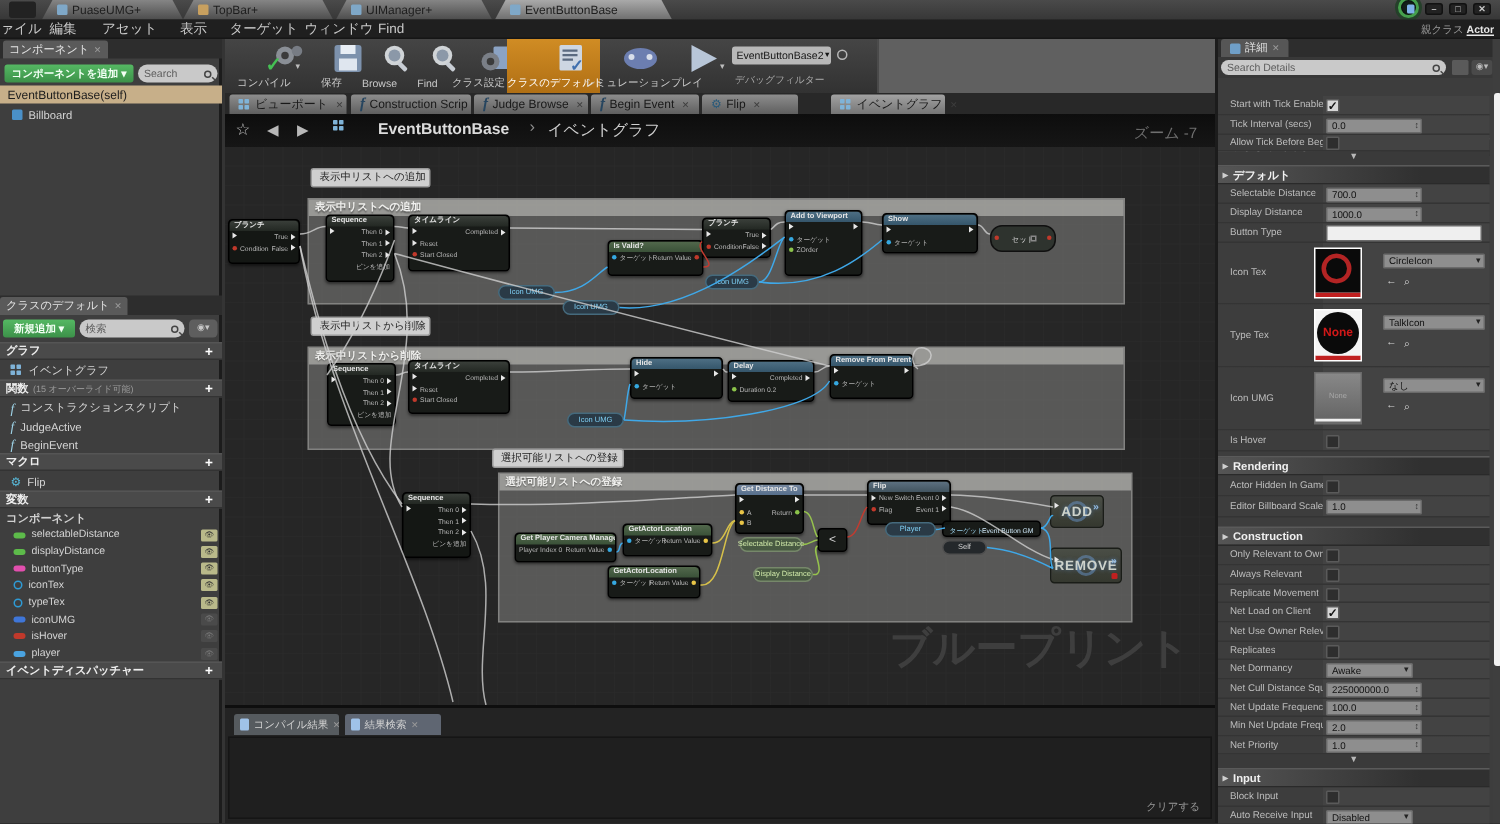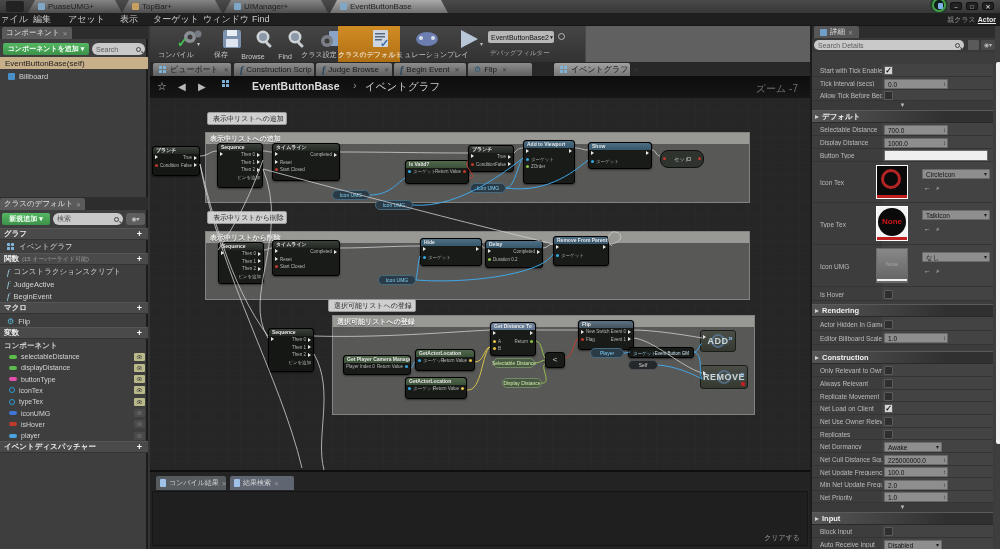--- a/index.html
+++ b/index.html
@@ -400,20 +400,21 @@
           <i></i>
           <i></i>
         </span>
         <span>イベントグラフ</span>
         <span class="x">✕</span>
       </div>
     </div>
 
   <div id="graph">
     <div id="grid"></div>
+    <div id="watermark">ブループリント</div>
     <div id="gcontent">
         <div class="ggroup" style="left: 55px; top: 56px; width: 545px; height: 71px;">
           <div class="gt">表示中リストへの追加</div>
         </div>
         <div class="ggroup" style="left: 55px; top: 155px; width: 545px; height: 69px;">
           <div class="gt">表示中リストから削除</div>
         </div>
         <div class="ggroup" style="left: 182px; top: 239px; width: 423px; height: 100px;">
           <div class="gt">選択可能リストへの登録</div>
         </div>

